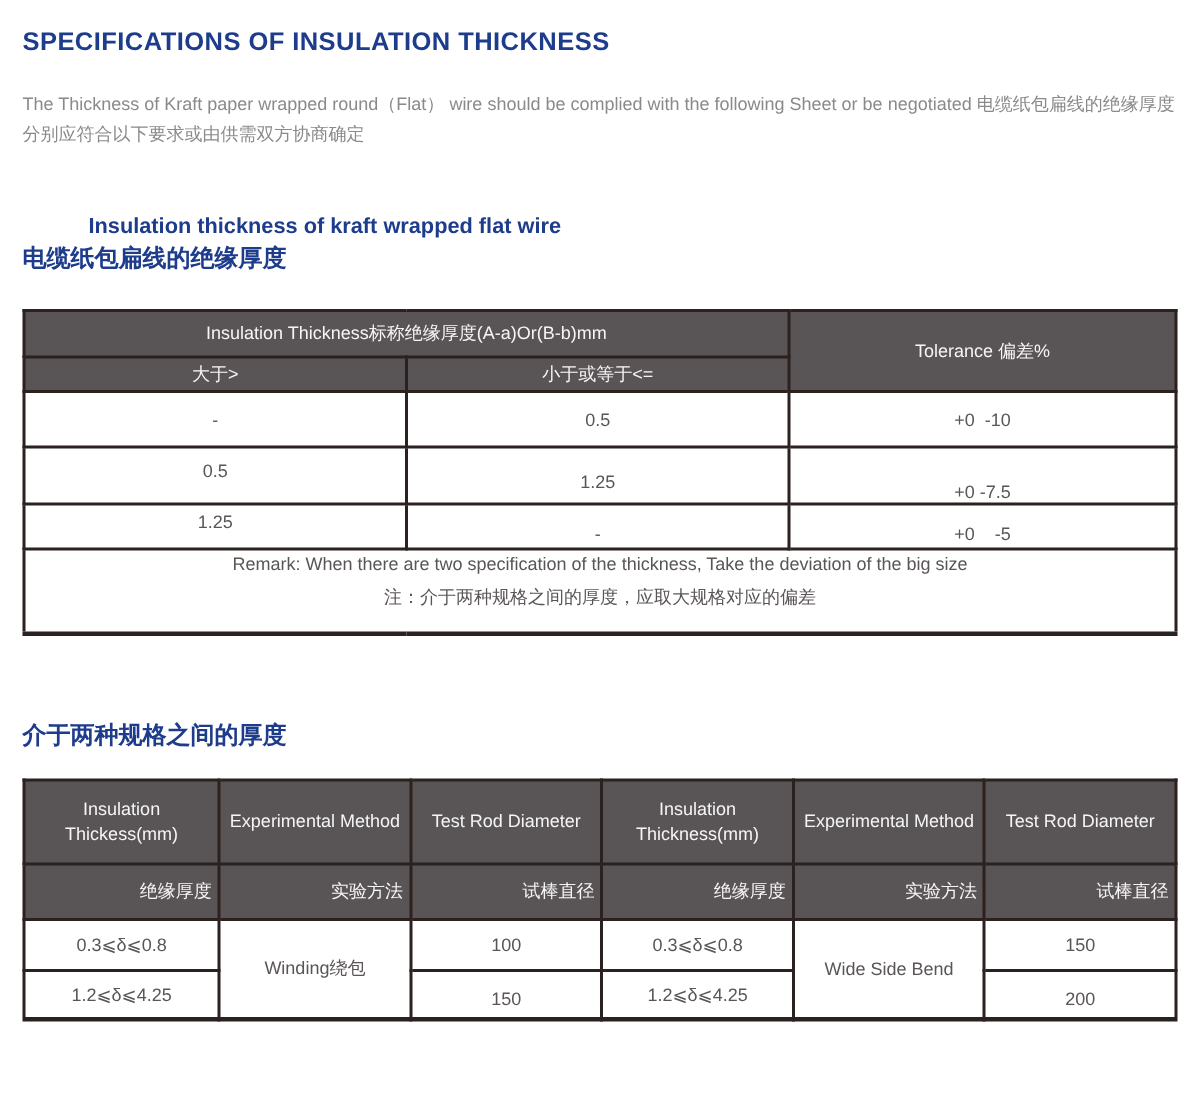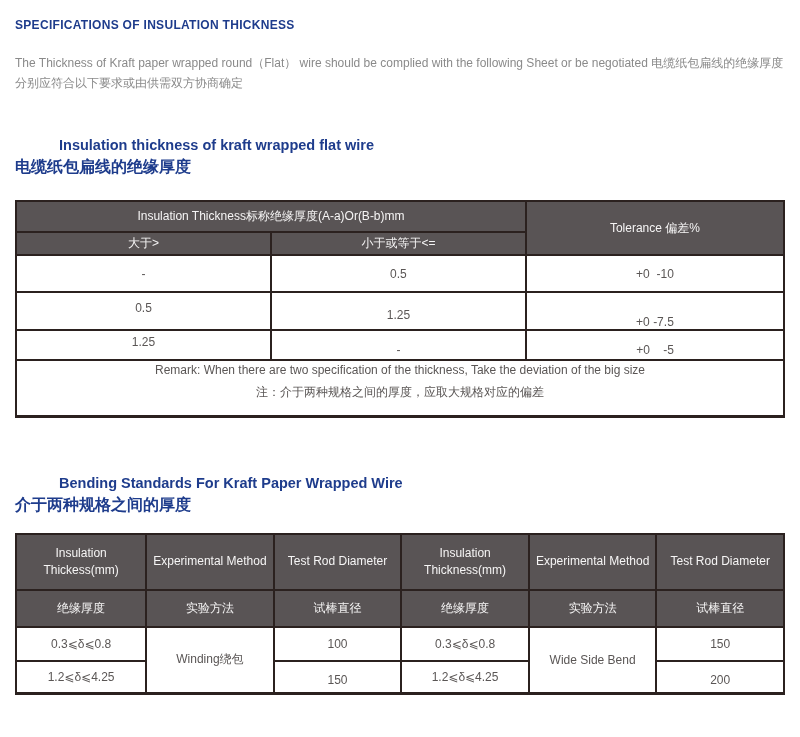--- a/index.html
+++ b/index.html
@@ -10,21 +10,21 @@
   }
   .page {
     width: 800px;
     height: 737px;
     padding: 18px 15px 0 15px;
     background: #ffffff;
     overflow: hidden;
   }
   .page-title {
     color: #1e3c8c;
-    font-size: 12px;
+    font-size: 17px;
     font-weight: bold;
     letter-spacing: 0.3px;
   }
   .intro {
     margin-top: 21px;
     width: 770px;
     color: #8a8a8a;
     font-size: 12px;
     line-height: 20px;
   }
@@ -67,21 +67,21 @@
   .t1 .br3 td { height: 30px; }
   .t1 .remark-row td { height: 56px; vertical-align: top; padding-top: 2px; }
   .remark-line-zh { margin-top: 7px; }
   .pre { white-space: pre; }
   .va-bottom { vertical-align: bottom; padding-bottom: 4px; }
   .va-top { vertical-align: top; padding-top: 4px; }
   
   .t2 col { width: 16.66%; }
   .t2 col.c1 { width: 17%; }
   .t2 .hr1 td { height: 56px; line-height: 17px; }
-  .t2 .hr2 td { height: 37px; }
+  .t2 .hr2 td { height: 37px; text-align: right; }
   .t2 .br1 td { height: 34px; }
   .t2 .br2 td { height: 33px; }
 </style>
 </head>
 <body>
 
 <div class="page">
 
   <div class="page-title">SPECIFICATIONS OF INSULATION THICKNESS</div>
 
@@ -125,21 +125,20 @@
     <tr class="remark-row">
       <td colspan="3">
         <div class="remark-line-en">Remark: When there are two specification of the thickness, Take the deviation of the big size</div>
         <div class="remark-line-zh">注：介于两种规格之间的厚度，应取大规格对应的偏差</div>
       </td>
     </tr>
   </tbody>
     </table>
 
   <div class="section-title sec2">
-    <div class="en">Bending Standards For Kraft Paper Wrapped Wire</div>
     <div class="zh">介于两种规格之间的厚度</div>
   </div>
 
   <table class="t2">
     <colgroup>
         <col class="c1">
         <col>
         <col>
         <col>
         <col>

